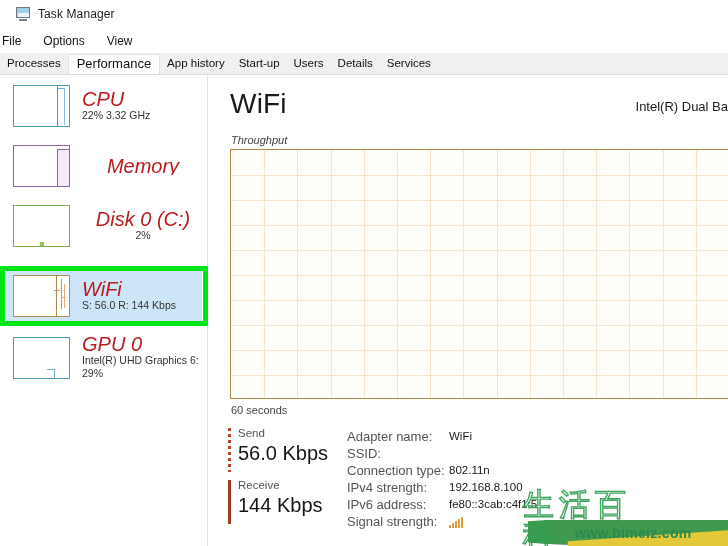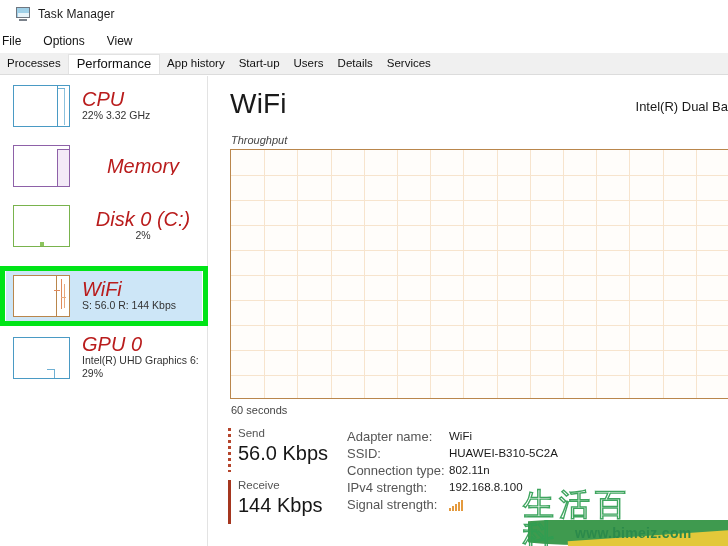--- a/index.html
+++ b/index.html
@@ -223,29 +223,32 @@
         <div class="stat-value">144 Kbps</div>
       </div>
 
       <div class="infogrid">
         <div class="inforow">
           <span class="infolabel">Adapter name:</span>
           <span class="infoval">WiFi</span>
         </div>
         <div class="inforow">
           <span class="infolabel">SSID:</span>
-          <span class="infoval">HUAWEI-B310-5C2A</span>
         </div>
         <div class="inforow">
           <span class="infolabel">Connection type:</span>
           <span class="infoval">802.11n</span>
         </div>
         <div class="inforow">
           <span class="infolabel">IPv4 strength:</span>
           <span class="infoval">192.168.8.100</span>
+        </div>
+        <div class="inforow">
+          <span class="infolabel">IPv6 address:</span>
+          <span class="infoval">fe80::3cab:c4f1:5</span>
         </div>
         <div class="inforow">
           <span class="infolabel">Signal strength:</span>
           <span class="sig-icon">
             <i style="left:0;height:3px;"></i>
             <i style="left:3px;height:5px;"></i>
             <i style="left:6px;height:7px;"></i>
             <i style="left:9px;height:9px;"></i>
             <i style="left:12px;height:11px;"></i>
           </span>

